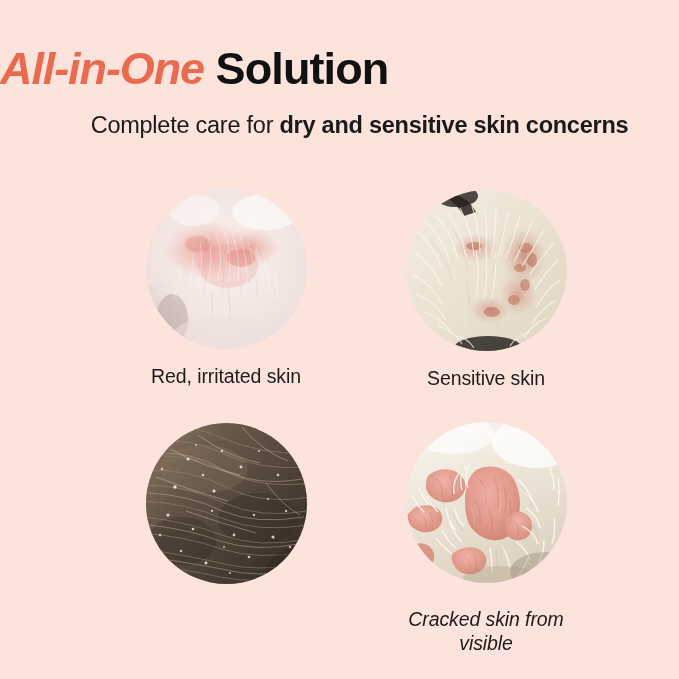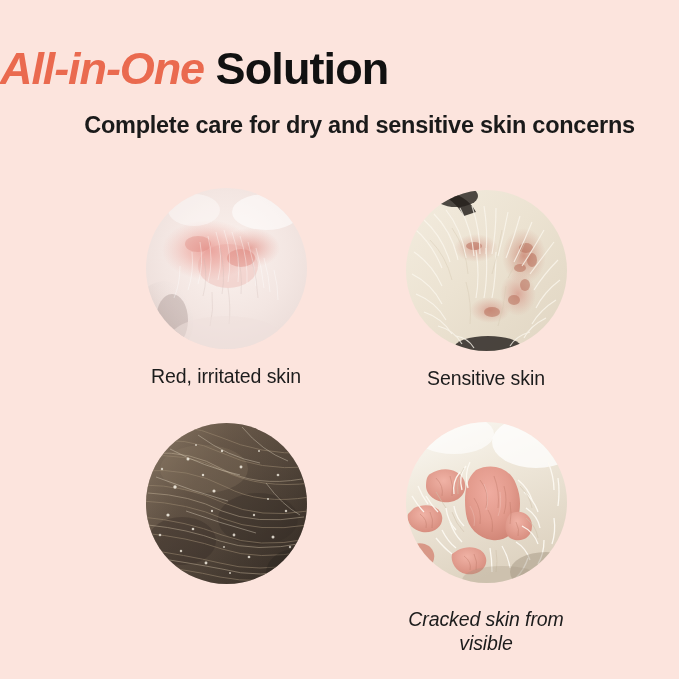--- a/index.html
+++ b/index.html
@@ -63,21 +63,21 @@
     left: 0;
     top: 110px;
     width: 679px;
     text-align: center;
     font-size: 23.5px;
     line-height: 30px;
     color: #1a1a1a;
     white-space: nowrap;
     letter-spacing: -0.25px;
   }
-  .subtitle-light { font-weight: 700; margin-left: 40px; }
+  .subtitle-light { font-weight: 400; margin-left: 40px; }
   .subtitle-bold  { font-weight: 700; }
 
   
   .grid {
     position: absolute;
     left: 16px;
     top: 0;
     width: 679px;
     height: 679px;
   }

